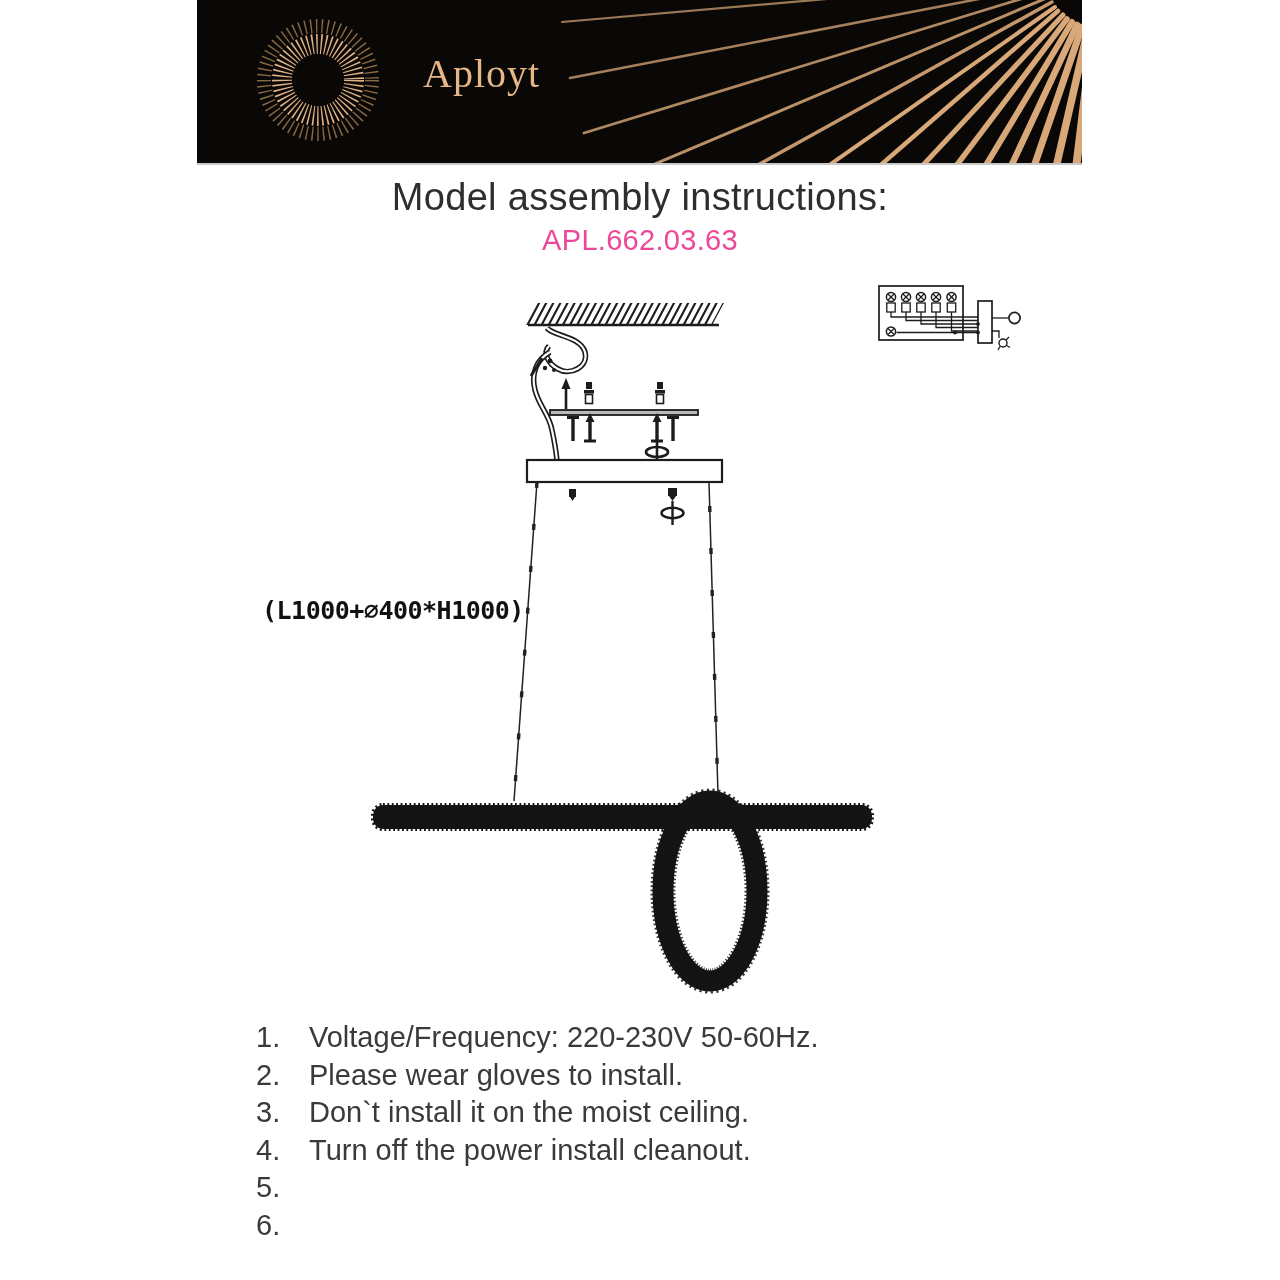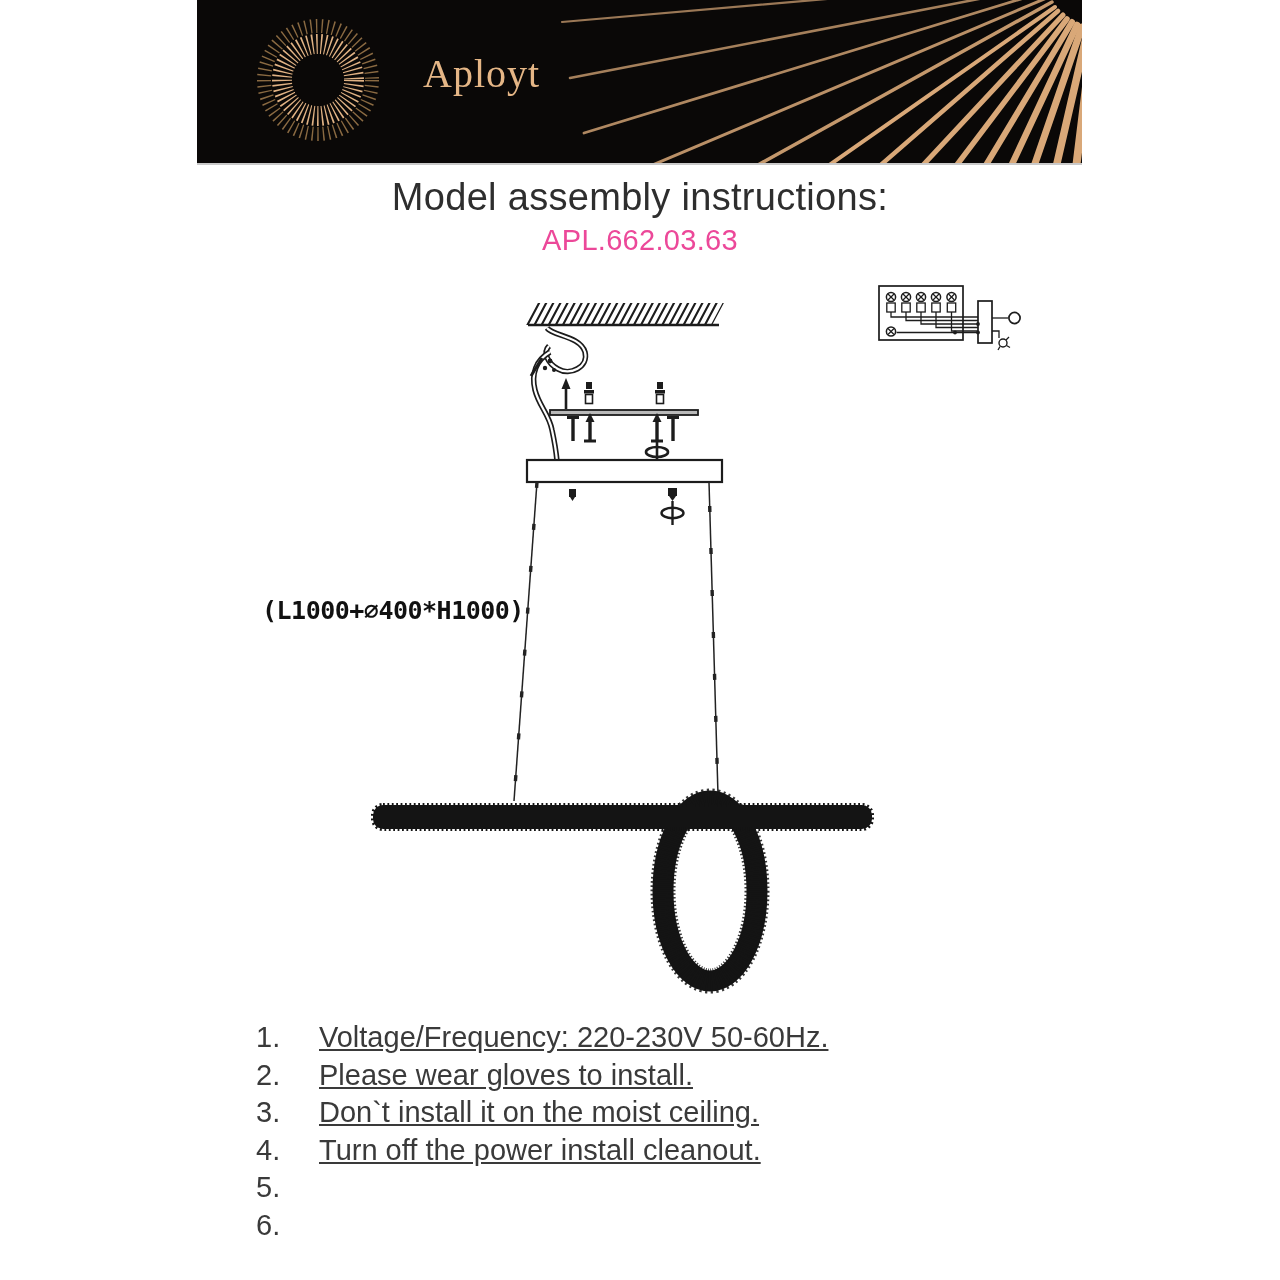--- a/index.html
+++ b/index.html
@@ -23,21 +23,21 @@
   .diagram{position:absolute;left:0;top:0;width:1280px;height:1280px;}
   .dims{position:absolute;left:226px;top:596px;
         font-family:"DejaVu Sans Mono",monospace;font-weight:bold;font-size:25px;
         letter-spacing:-0.5px;color:#111;margin-left:36px;}
 
   
   .instructions{position:absolute;left:256px;top:1019px;width:860px;
                 list-style:none;margin:0;padding:0;}
   .li{display:flex;font-size:29px;line-height:37.5px;color:#3a3a3a;}
   .li .num{width:40px;flex:0 0 40px;}
-  .li .txt{margin-left:23px;white-space:nowrap;text-decoration:underline;}
+  .li .txt{margin-left:13px;white-space:nowrap;}
 </style>
 </head>
 <body>
 
 <div class="page">
 
   <header class="banner">
     <svg width="885" height="163" viewBox="0 0 885 163">
 
       <g>

